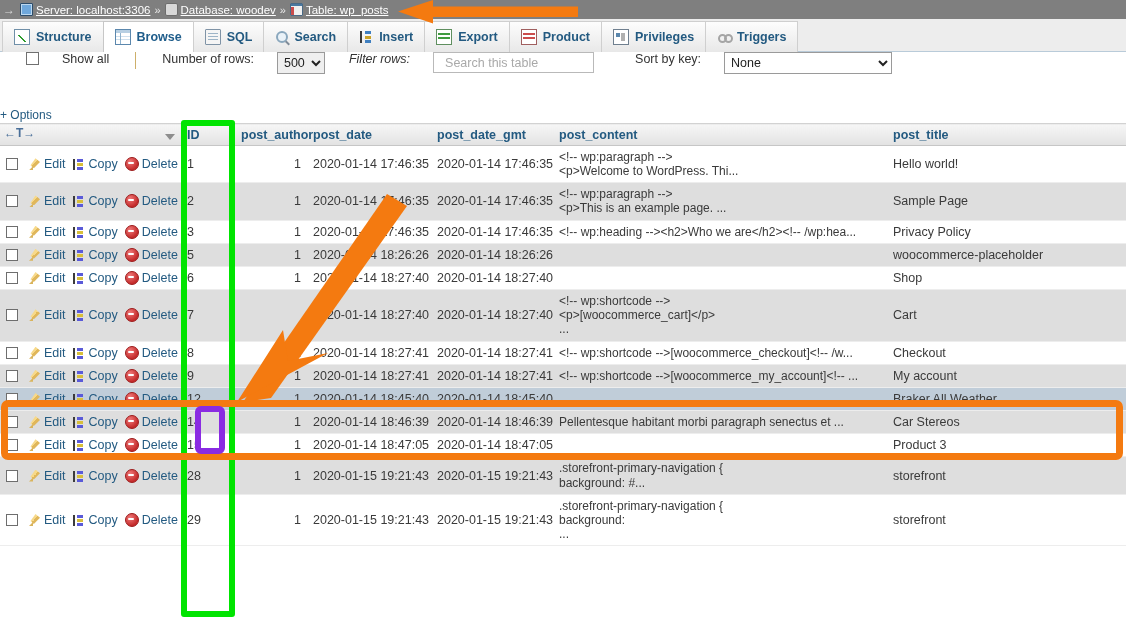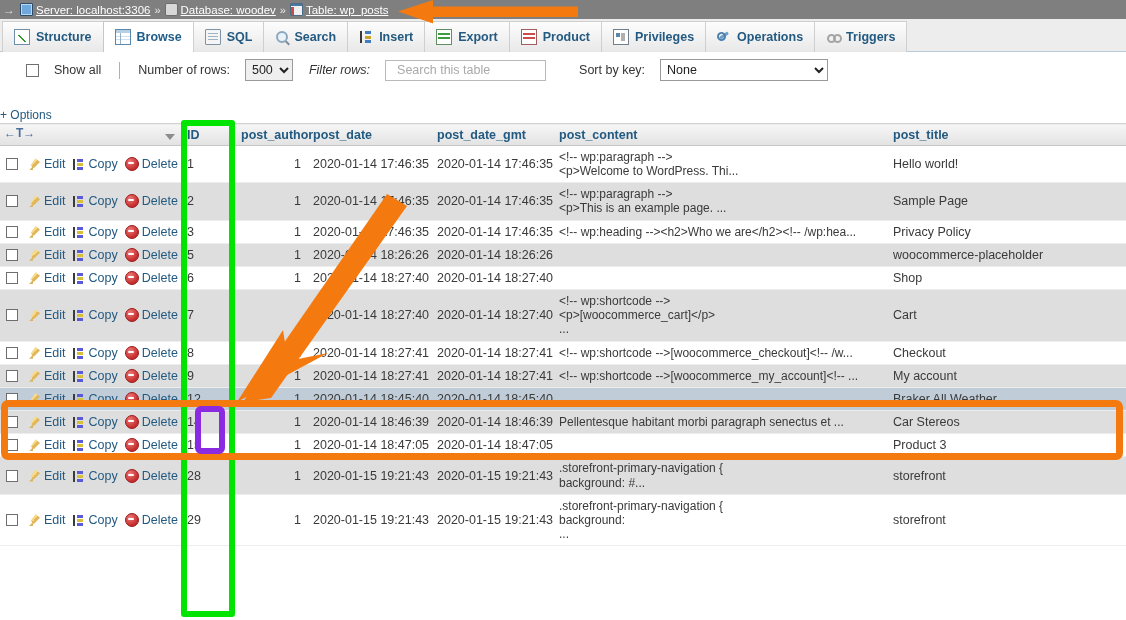--- a/index.html
+++ b/index.html
@@ -89,22 +89,22 @@
   .ti-ops:after{content:"";position:absolute;left:0px;top:2px;width:5px;height:5px;
     border:2px solid #4a7fae;border-radius:50%;transform:rotate(-35deg);}
   .ti-trig{background:transparent;}
   .ti-trig:before{content:"";position:absolute;left:1px;top:4px;width:5px;height:5px;
     border:2px solid #a5a5a5;border-radius:50%;}
   .ti-trig:after{content:"";position:absolute;left:7px;top:4px;width:5px;height:5px;
     border:2px solid #a5a5a5;border-radius:50%;}
 
   
   #toolbar{
-    display:flex;align-items:center;height:36px;padding-left:26px;
-    gap:8px;font-size:12.5px;color:#333;background:#fff;
+    display:flex;height:36px;padding-left:26px;
+    gap:16px;font-size:12.5px;color:#333;background:#fff;
   }
   #toolbar .chk{
     width:13px;height:13px;border:1px solid #707070;background:#fff;
     display:inline-block;margin-right:7px;box-sizing:border-box;
   }
   #toolbar .lbl{margin-right:10px;}
   #toolbar .vsep{width:1px;height:17px;background:#cdaf6a;margin:0 10px 0 0;}
   #toolbar .fld-label{margin-right:7px;}
   select.pma{
     height:22px;font-family:inherit;font-size:12.5px;
@@ -244,24 +244,20 @@
     <span class="tab-ico ti-export"></span>
     <span>Export</span>
   </div>
   <div class="tab">
     <span class="tab-ico ti-import"></span>
     <span>Product</span>
   </div>
   <div class="tab">
     <span class="tab-ico ti-priv"></span>
     <span>Privileges</span>
-  </div>
-  <div class="tab">
-    <span class="tab-ico ti-ops"></span>
-    <span>Operations</span>
   </div>
   <div class="tab">
     <span class="tab-ico ti-trig"></span>
     <span>Triggers</span>
   </div>
 </div>
 
 <div id="toolbar">
   <span class="chk"></span>
   <span class="lbl">Show all</span>

